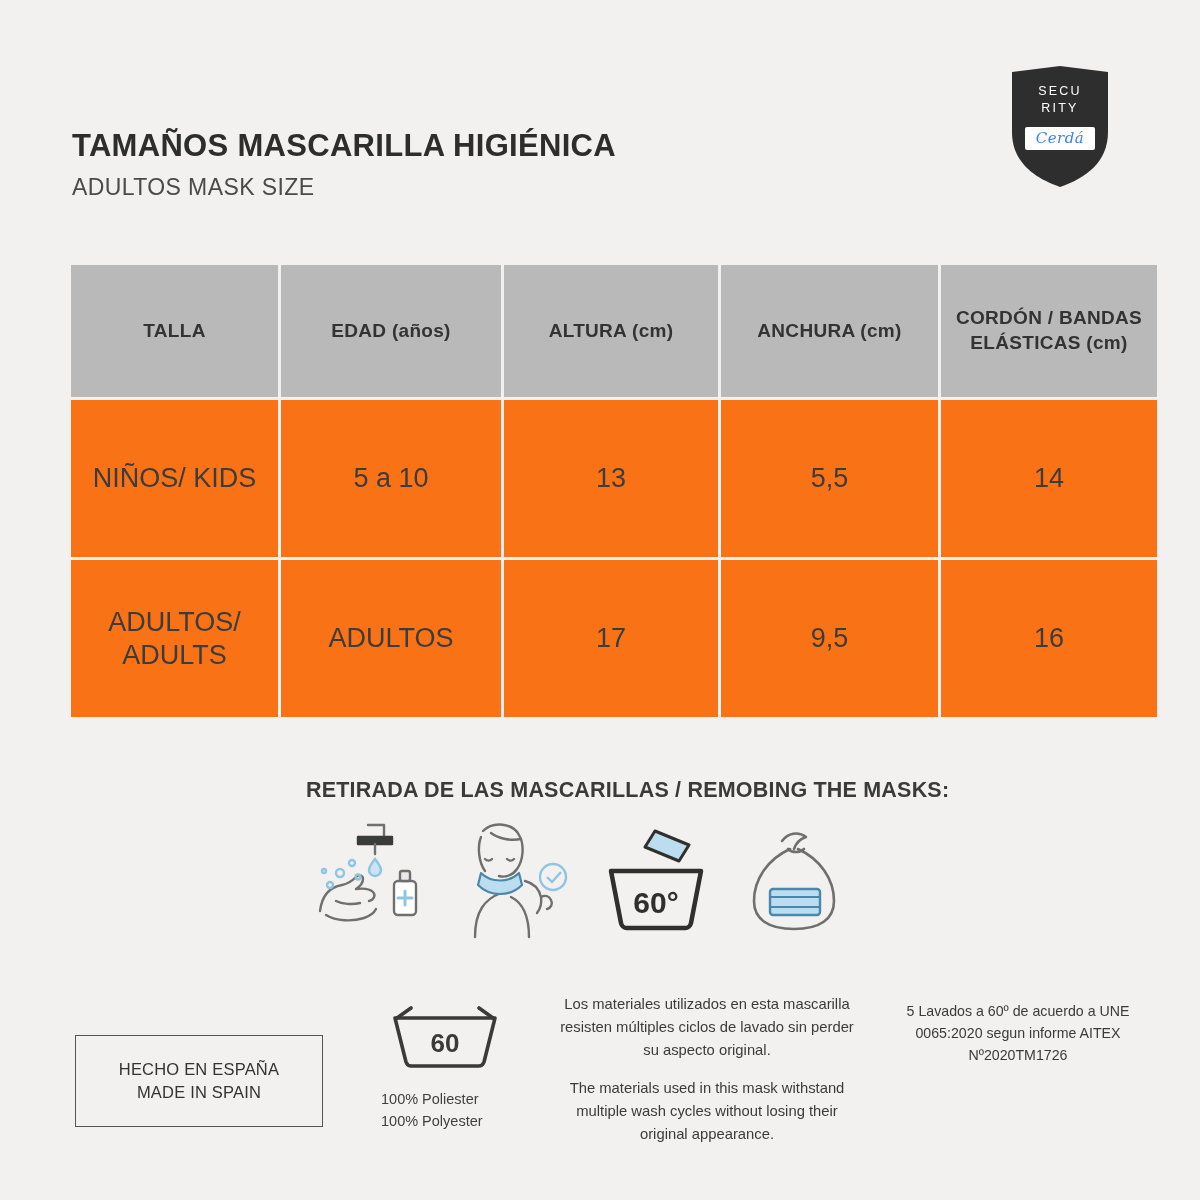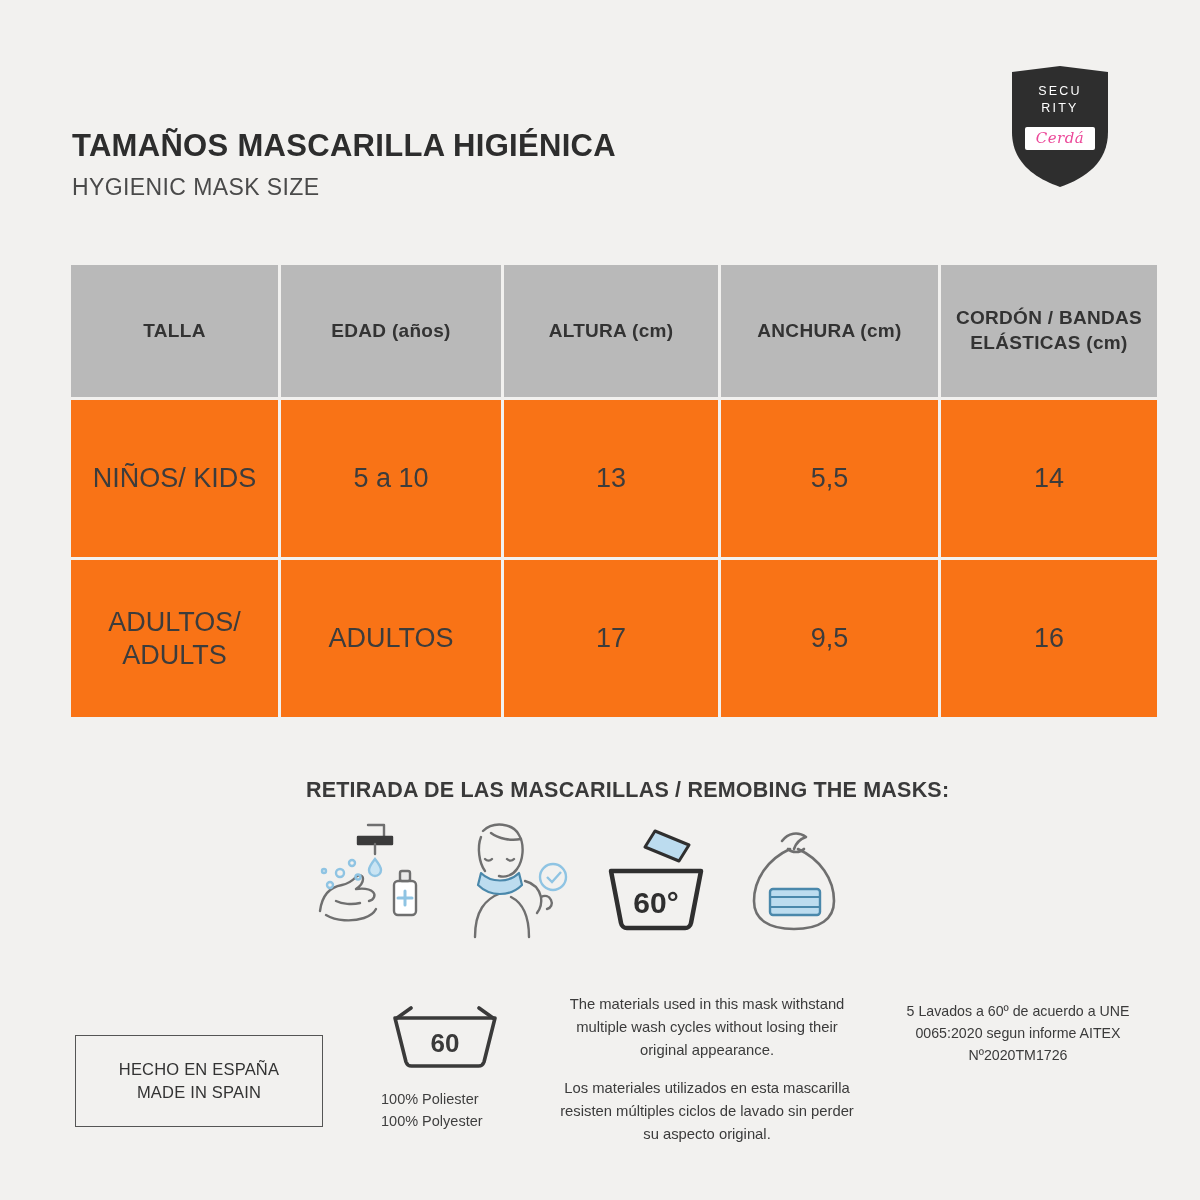--- a/index.html
+++ b/index.html
@@ -79,21 +79,21 @@
   }
   .logo-rity {
     color: #ffffff;
     font-size: 12.5px;
     letter-spacing: 2.2px;
     line-height: 1.35;
   }
   .logo-cerda {
     margin-top: 10px;
     background: #ffffff;
-    color: #ec4899;
+    color: #3b82f6;
     font-family: "DejaVu Serif", serif;
     font-style: italic;
     font-size: 15px;
     padding: 2px 11px 3px 11px;
     border-radius: 2px;
     letter-spacing: 0.5px;
   }
 
   
   .table {
@@ -221,21 +221,21 @@
   .washes p { margin: 0 0 13px 0; }
   .washes p:last-child { margin-bottom: 0; }
 </style>
 </head>
 <body>
 
 <div class="page">
 
   <div class="header">
     <h1 class="title-es">TAMAÑOS MASCARILLA HIGIÉNICA</h1>
-    <h2 class="title-en">HYGIENIC MASK SIZE</h2>
+    <h2 class="title-en">ADULTOS MASK SIZE</h2>
   </div>
 
   <div class="logo-wrap">
     <div class="logo-shield">
       <svg width="104" height="122" viewBox="0 0 104 122" xmlns="http://www.w3.org/2000/svg">
         <path d="M4 6 L52 0 L100 6 L100 66 C100 96 78 112 52 121 C26 112 4 96 4 66 Z" fill="#2e2e2e"></path>
       </svg>
     </div>
     <div class="logo-text">
       <div class="logo-secu">SECU</div>
@@ -375,21 +375,21 @@
       </g>
       <text x="64" y="52" font-family="Liberation Sans, sans-serif" font-size="26" font-weight="bold" fill="#3a3a3a" text-anchor="middle">60</text>
     </svg>
     <div class="wash-caption">
       <div>100% Poliester</div>
       <div>100% Polyester</div>
     </div>
   </div>
 
   <div class="materials">
+    <p>Los materiales utilizados en esta mascarilla resisten múltiples ciclos de lavado sin perder su aspecto original.</p>
     <p>The materials used in this mask withstand multiple wash cycles without losing their original appearance.</p>
-    <p>Los materiales utilizados en esta mascarilla resisten múltiples ciclos de lavado sin perder su aspecto original.</p>
   </div>
 
   <div class="washes">
     <p>5 Lavados a 60º de acuerdo a UNE 0065:2020 segun informe AITEX Nº2020TM1726</p>
   </div>
 
 </div>
 
 </body></html>

